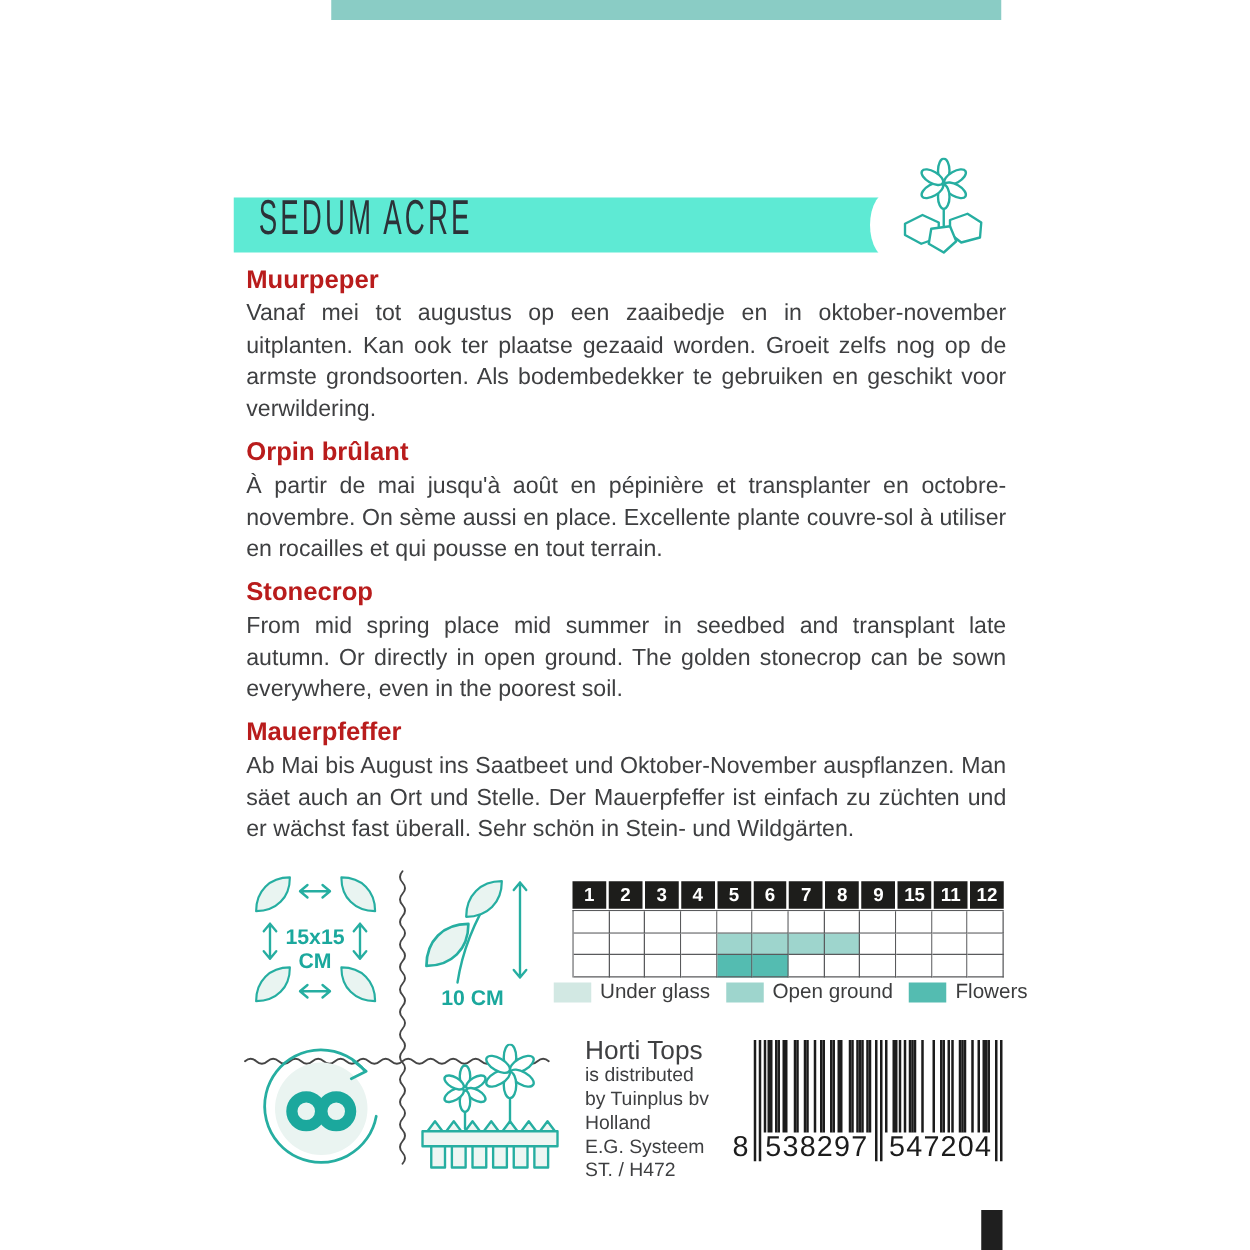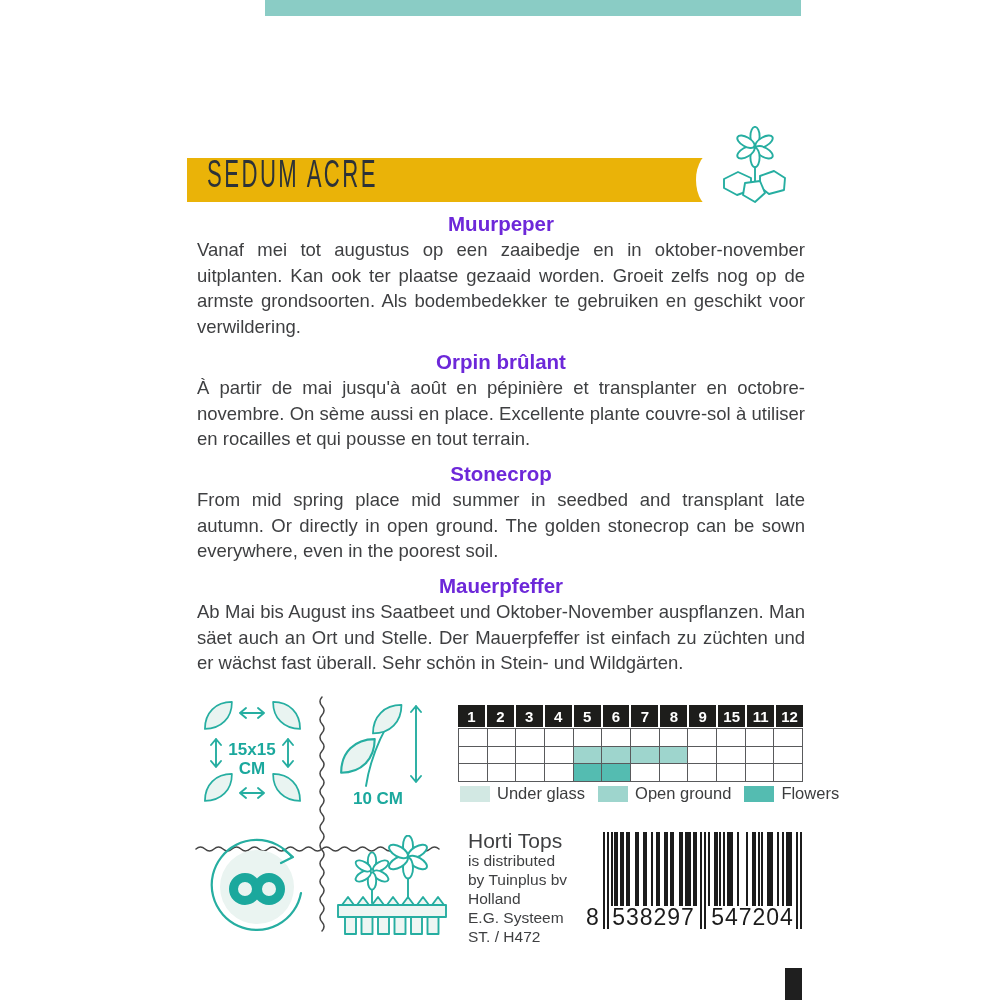--- a/index.html
+++ b/index.html
@@ -9,40 +9,40 @@
     background:#ffffff; overflow:hidden;
     font-family:"Liberation Sans", sans-serif;
   }
 
   
   .top-bar { position:absolute; left:265px; top:0; width:536px; height:16px; background:#8accc5; }
 
   
   .banner {
     position:absolute; left:187px; top:158px; width:525px; height:44px;
-    background:#eab308;
+    background:#5eead4;
   }
   .banner::after {
     content:''; position:absolute; right:-18px; top:50%;
     transform:translateY(-50%);
     width:34px; height:56px; background:#ffffff; border-radius:50%;
   }
   .title {
     position:absolute; left:20px; bottom:5px;
     font-size:27px; color:#2c3238; letter-spacing:3px; white-space:nowrap;
     transform:scale(0.82,1.45); transform-origin:left bottom;
   }
 
   .flower-rock-svg { position:absolute; left:716px; top:126px; }
 
   
   .sections { position:absolute; left:197px; top:212px; width:608px; }
   .sections h2 {
     font-size:20.5px; line-height:24px; font-weight:bold;
-    color:#6d28d9; margin:0 0 1px 0;text-align:center;
+    color:#b91c1c; margin:0 0 1px 0;
   }
   .sections p {
     font-size:18.5px; line-height:25.7px; color:#3e3f41;
     text-align:justify; margin:0 0 10px 0;
   }
 
   
   .icon-svg { position:absolute; }
   .wavy-svg { position:absolute; left:0; top:0; width:1000px; height:1000px; pointer-events:none; }
 
@@ -56,21 +56,21 @@
     display:flex; align-items:center; justify-content:center;
   }
   .cal-grid {
     position:absolute; left:458px; top:728px; width:345px;
     display:grid; grid-template-columns:repeat(12,1fr);
     border-left:1px solid #595a5c; border-top:1px solid #595a5c;
   }
   .cal-cell { height:17.6px; border-right:1px solid #595a5c; border-bottom:1px solid #595a5c; background:#ffffff; }
 
   .legend {
-    position:absolute; left:460px; top:784px; width:345px;
+    position:absolute; left:443px; top:784px; width:345px;
     display:flex; align-items:center;
   }
   .legend-item { display:flex; align-items:center; margin-right:13px; }
   .legend-item:last-child { margin-right:0; }
   .legend-swatch { width:30px; height:16px; margin-right:7px; }
   .legend-label { font-size:16.5px; color:#3c3d3e; white-space:nowrap; }
 
   
   .distributor { position:absolute; left:468px; top:831px; width:140px; color:#3e3f41; }
   .distributor .brand { font-size:21px; font-weight:normal; line-height:20px; }

